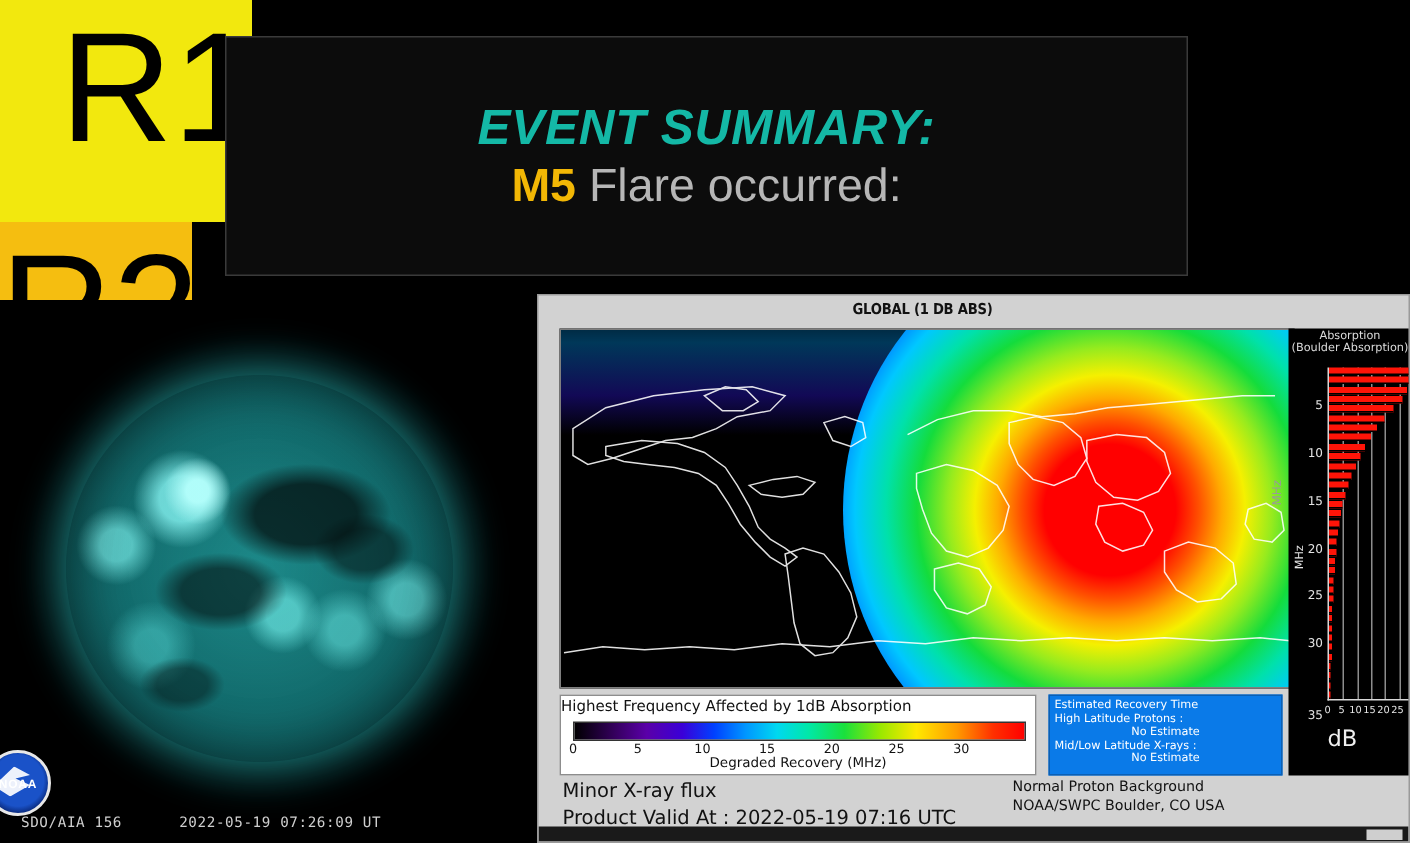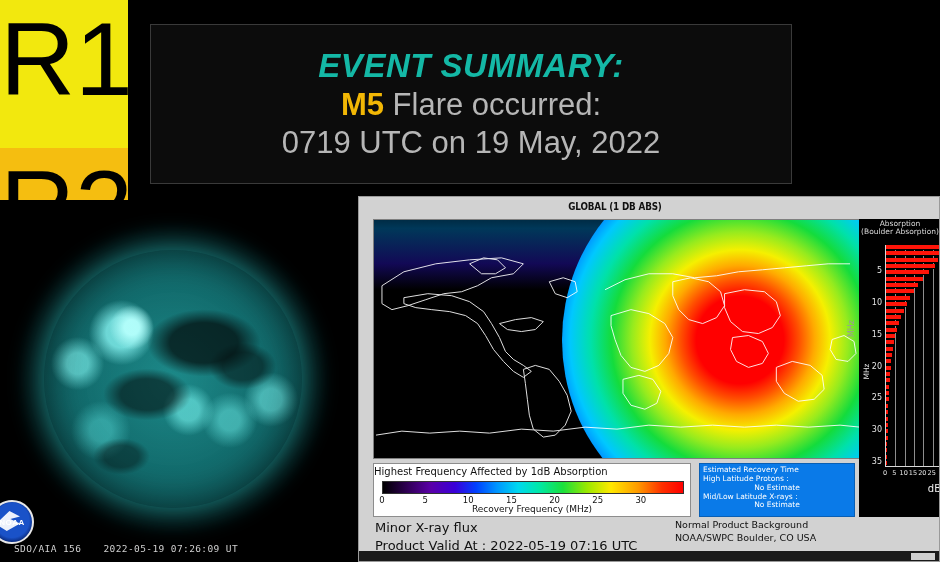--- a/index.html
+++ b/index.html
@@ -37,21 +37,21 @@
      box-shadow:0 0 22px 6px rgba(44,200,198,.45), inset 0 0 34px rgba(0,0,0,.55);}
   #sun-texture{position:absolute;left:44px;top:50px;width:258px;height:258px;border-radius:50%;
      background:
        radial-gradient(ellipse 22% 13% at 62% 36%, rgba(0,0,0,.78) 0 60%, rgba(0,0,0,0) 100%),
        radial-gradient(ellipse 17% 10% at 40% 56%, rgba(0,0,0,.62) 0 60%, rgba(0,0,0,0) 100%),
        radial-gradient(ellipse 13% 9% at 77% 45%, rgba(0,0,0,.55) 0 60%, rgba(0,0,0,0) 100%),
        radial-gradient(ellipse 11% 7% at 30% 80%, rgba(0,0,0,.45) 0 60%, rgba(0,0,0,0) 100%);
      mix-blend-mode:multiply;opacity:.85;}
   #sdo-caption{position:absolute;left:14px;bottom:8px;font-family:"DejaVu Sans Mono",monospace;
      font-size:9.5px;color:#cfcfcf;letter-spacing:.4px;white-space:nowrap;}
-  #sdo-caption .t{margin-left:16px;}
+  #sdo-caption .t{margin-left:32px;}
   #noaa-logo{position:absolute;left:-10px;bottom:18px;width:40px;height:40px;border-radius:50%;
      background:radial-gradient(circle at 50% 46%,#1a52c8 0 58%,#0c2f86 72%,#08215e 100%);
      border:2px solid #e8e8e8;display:flex;align-items:center;justify-content:center;overflow:hidden;}
   #noaa-logo .seagull{position:absolute;left:6px;top:9px;width:22px;height:20px;
      background:#ffffff;clip-path:polygon(0 55%,52% 0,100% 28%,56% 40%,100% 62%,40% 100%,8% 78%);opacity:.92;}
   #noaa-logo .noaa-text{position:relative;font-size:8px;font-weight:bold;color:#fff;letter-spacing:.5px;z-index:2;}
 
   
   #drap-panel{position:absolute;left:358px;top:196px;width:582px;height:366px;background:#d2d2d2;
      border:1px solid #9a9a9a;box-sizing:border-box;overflow:hidden;}
@@ -108,50 +108,49 @@
   .vgrid{position:absolute;top:0;bottom:0;width:1px;background:#8d8d8d;}
   .abar{position:absolute;left:0;height:4px;background:#ff1408;border-bottom:1px solid #000;}
   #atten-ylabels{position:absolute;left:2px;top:22px;width:22px;height:230px;}
   #atten-ylabels span{position:absolute;right:1px;font-family:"DejaVu Sans",sans-serif;font-size:8px;
      color:#e4e4e4;transform:translateY(-50%);}
   #atten-ytitle{position:absolute;left:-1px;top:148px;font-family:"DejaVu Sans",sans-serif;font-size:7.5px;
      color:#e4e4e4;transform:rotate(-90deg);}
   #atten-xlabels{position:absolute;left:26px;top:250px;width:58px;height:12px;}
   #atten-xlabels span{position:absolute;font-family:"DejaVu Sans",sans-serif;font-size:6.5px;color:#e8e8e8;
      transform:translateX(-50%);}
-  #atten-xtitle{position:absolute;left:26px;top:264px;width:56px;text-align:right;
-     font-family:"DejaVu Sans",sans-serif;font-size:10px;color:#f0f0f0;}
+  #atten-xtitle{position:absolute;left:26px;top:264px;width:56px;text-align:left;
+     font-family:"DejaVu Sans",sans-serif;font-size:15px;color:#f0f0f0;}
 
   
   #status-left{position:absolute;left:16px;top:322px;font-family:"DejaVu Sans",sans-serif;font-size:13px;
      color:#111;line-height:1.35;}
   #status-right{position:absolute;left:316px;top:322px;font-family:"DejaVu Sans",sans-serif;font-size:9.5px;
      color:#111;line-height:1.35;}
   #drap-footer{position:absolute;left:0;bottom:0;width:100%;height:10px;background:#1a1a1a;}
   #corner-bit{position:absolute;right:4px;bottom:1px;width:24px;height:7px;background:#cfcfcf;}
 </style>
 </head>
 <body>
 
 <div id="stage">
 
-  <div id="r1-badge" style="background: rgb(242, 232, 14);">
+  <div id="r1-badge" style="background: rgb(242, 232, 14); padding-left: 40px;">
     <span>R1</span>
   </div>
 
   <div id="r2-badge" style="background: rgb(245, 190, 16);">
     <span>R2</span>
   </div>
 
   <div id="event-summary">
     <div class="line1">EVENT SUMMARY:</div>
     <div class="line2">
       <span class="flareclass" style="color: rgb(242, 183, 5);">M5</span><span> Flare occurred:</span>
     </div>
-    <div class="line3">0719 UTC on 19 May, 2022</div>
   </div>
 
   <div id="sdo-panel">
     <div id="sun-glow"></div>
     <div id="sun-disk"></div>
     <div id="sun-texture"></div>
     <div id="noaa-logo">
       <div class="seagull"></div>
       <span class="noaa-text">NOAA</span>
     </div>
@@ -198,21 +197,21 @@
       <div id="colorbar-strip"></div>
       <div id="colorbar-ticks">
           <span style="left: 0px;">0</span>
           <span style="left: 43.1429px;">5</span>
           <span style="left: 86.2857px;">10</span>
           <span style="left: 129.429px;">15</span>
           <span style="left: 172.571px;">20</span>
           <span style="left: 215.714px;">25</span>
           <span style="left: 258.857px;">30</span>
         </div>
-      <div id="colorbar-xlabel">Recovery Frequency (MHz)</div>
+      <div id="colorbar-xlabel">Degraded Recovery (MHz)</div>
     </div>
 
     <div id="recovery-box">
       <div>Estimated Recovery Time</div>
       <div>High Latitude Protons :</div>
       <div class="ctr">No Estimate</div>
       <div>Mid/Low Latitude X-rays :</div>
       <div class="ctr">No Estimate</div>
     </div>
 
@@ -222,21 +221,21 @@
         <div>(Boulder Absorption)</div>
       </div>
       <div id="atten-ytitle">MHz</div>
       <div id="atten-ylabels">
           <span style="top: 29.4118px;">5</span>
           <span style="top: 61.1765px;">10</span>
           <span style="top: 92.9412px;">15</span>
           <span style="top: 124.706px;">20</span>
           <span style="top: 156.471px;">25</span>
           <span style="top: 188.235px;">30</span>
-          <span style="top: 220px;">35</span>
+          <span style="top: 236px;">35</span>
         </div>
       <div id="atten-plot">
           <div class="vgrid" style="left: 9.33333px;"></div>
           <div class="vgrid" style="left: 18.6667px;"></div>
           <div class="vgrid" style="left: 28px;"></div>
           <div class="vgrid" style="left: 37.3333px;"></div>
           <div class="vgrid" style="left: 46.6667px;"></div>
           <div class="abar" style="background: rgb(255, 20, 8); width: 54.1333px; top: 0px;"></div>
           <div class="abar" style="background: rgb(255, 20, 8); width: 54.1333px; top: 6.35294px;"></div>
           <div class="abar" style="background: rgb(255, 20, 8); width: 52.2667px; top: 12.7059px;"></div>
@@ -282,21 +281,21 @@
           <span style="left: 46.6667px;">25</span>
         </div>
       <div id="atten-xtitle">dB</div>
     </div>
 
     <div id="status-left">
       <div>Minor X-ray flux</div>
       <div>Product Valid At : 2022-05-19 07:16 UTC</div>
     </div>
     <div id="status-right">
-      <div>Normal Product Background</div>
+      <div>Normal Proton Background</div>
       <div>NOAA/SWPC Boulder, CO USA</div>
     </div>
 
     <div id="drap-footer"></div>
     <div id="corner-bit"></div>
   </div>
 
 </div>
 
 </body></html>

